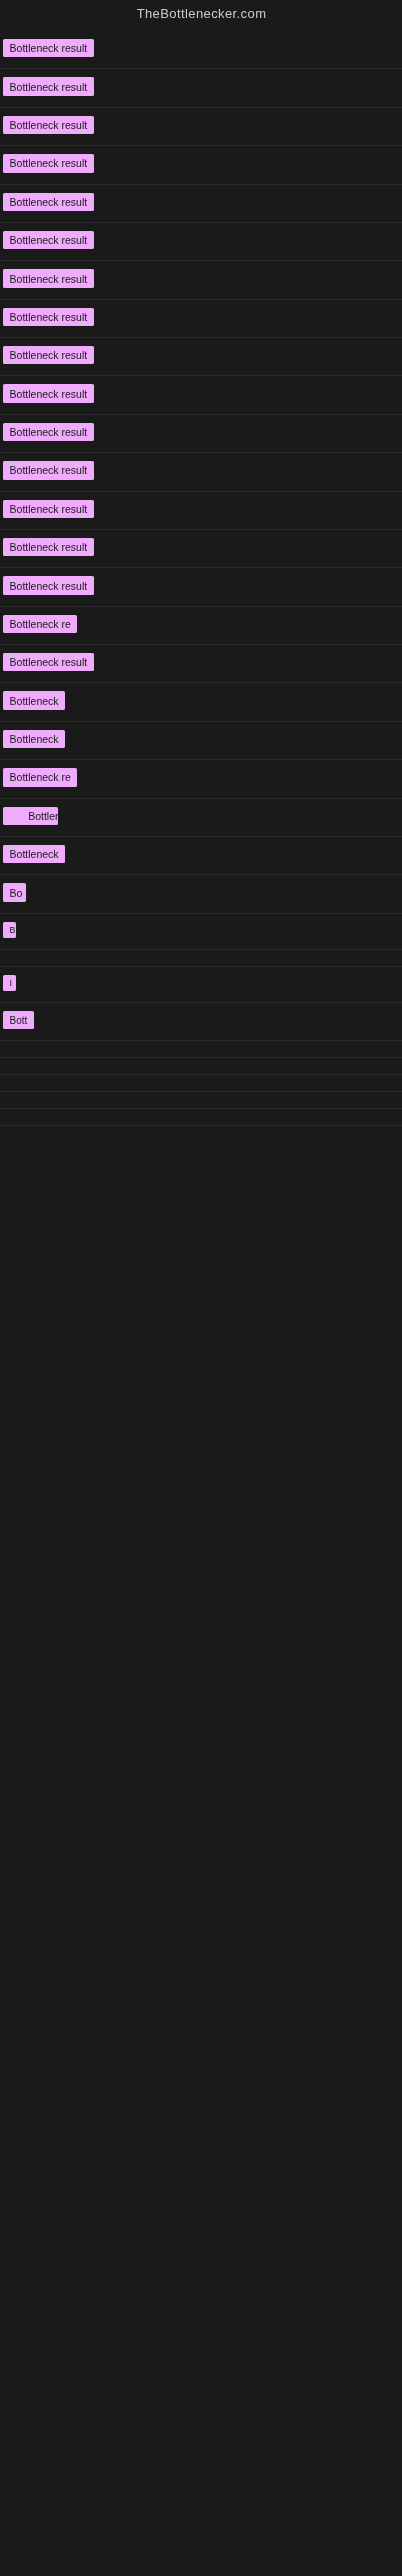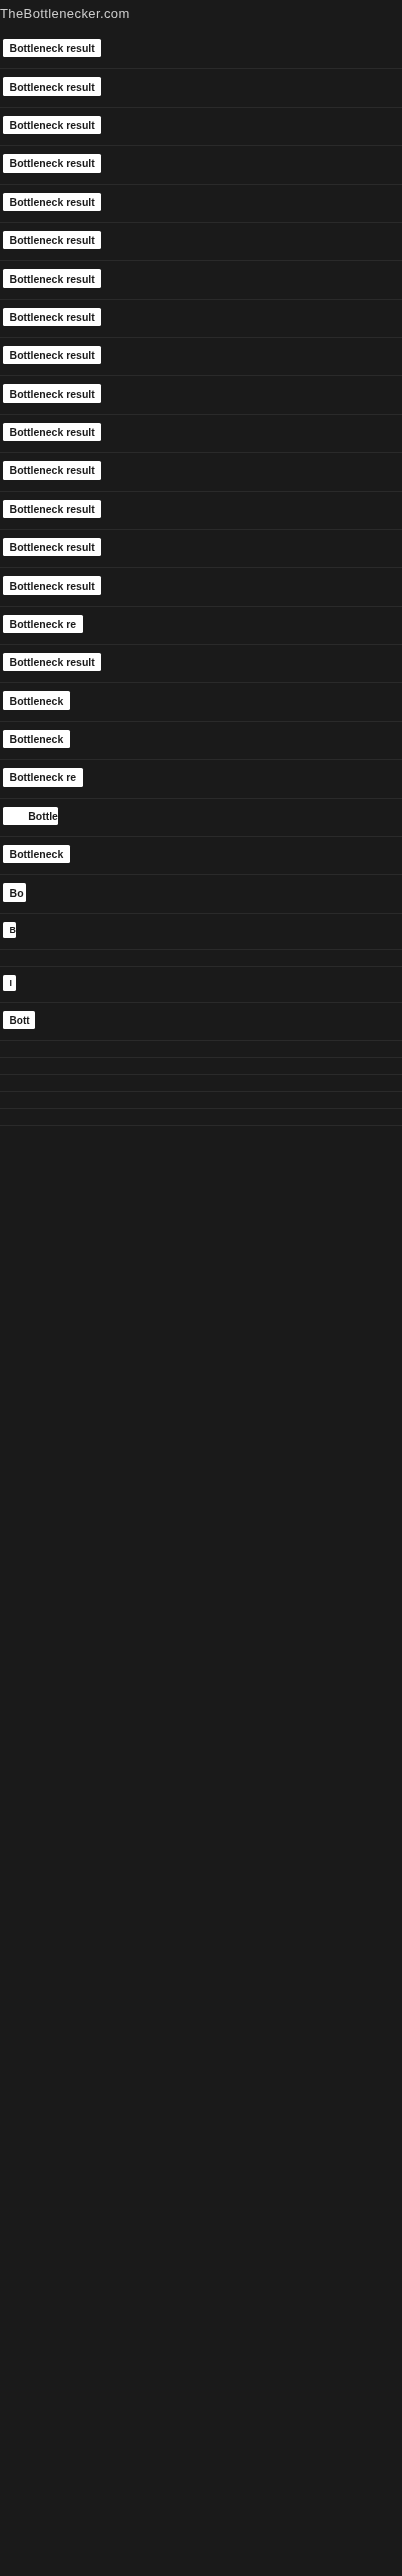--- a/index.html
+++ b/index.html
@@ -10,32 +10,33 @@
 
     body {
       width: 403px;
       min-height: 2576px;
       background-color: #1a1a1a;
       font-family: Arial, sans-serif;
       position: relative;
     }
 
     .site-title {
+      text-align: center;
       color: #cccccc;
       font-size: 13px;
       padding: 6.4px 0 9.7px 0;
       letter-spacing: 0.4px;
     }
 
     .bottleneck-label {
       display: inline-block;
-      background-color: #ffffff;
+      background-color: #f0abfc;
       color: #1a1a1a;
       font-size: 10.5px;
-      font-weight: bold;
+      font-weight: normal;
       padding: 3.2px 6.4px;
       border-radius: 1.6px;
       white-space: nowrap;
       overflow: hidden;
     }
 
     .row {
       padding: 8px 0 8px 3.2px;
       border-bottom: 0.8px solid #2a2a2a;
     }

